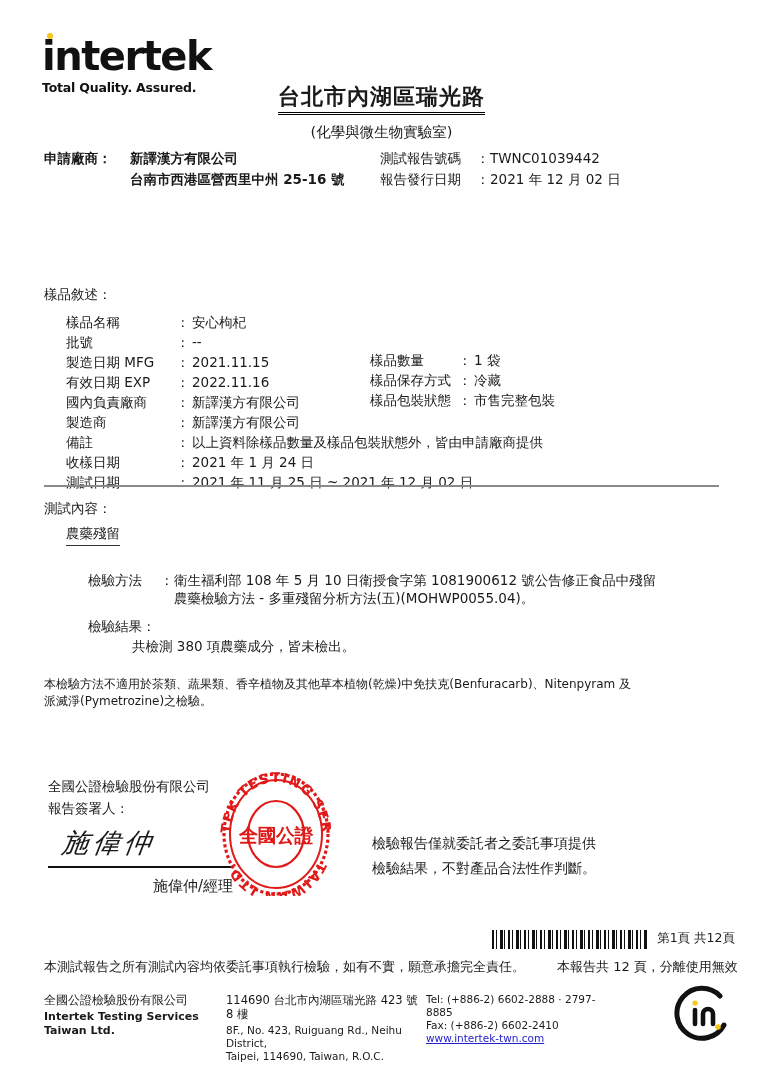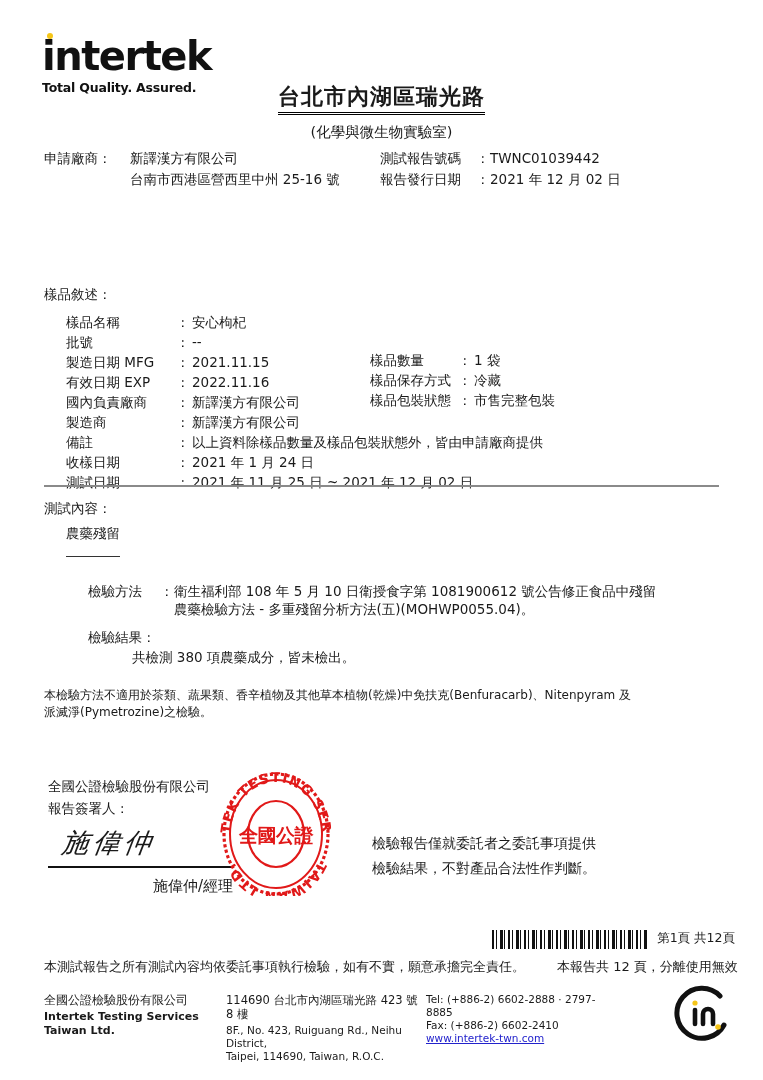--- a/index.html
+++ b/index.html
@@ -49,21 +49,21 @@
     letter-spacing: 1px;
     border-bottom: 3px double #000;
     padding-bottom: 2px;
     line-height: 1.2;
   }
   .doc-subtitle { font-size: 14.5px; margin-top: 8px; }
 
   
   .meta { position: absolute; top: 148px; left: 0; width: 763px; font-size: 13.5px; }
   .meta-row { display: flex; line-height: 21px; }
-  .meta-left { width: 380px; display: flex; padding-left: 44px; }
+  .meta-left { width: 380px; display: flex; padding-left: 44px; font-weight: bold; }
   .meta-right { display: flex; }
   .meta-label { white-space: nowrap; }
   .meta-label.w1 { width: 86px; }
   .meta-label.w2 { width: 96px; }
   .meta-colon { width: 14px; text-align: left; }
   .meta-val { white-space: nowrap; }
 
   
   .section { position: absolute; left: 44px; font-size: 13.5px; }
   .section-head { font-size: 13.5px; }
@@ -74,21 +74,21 @@
   .kv-row { display: flex; }
   .kv-right { margin-left: 24px; display: flex; }
   .kv-rkey { width: 88px; white-space: nowrap; }
 
   .divider {
     position: absolute; left: 44px; width: 675px; height: 2px;
     background: #8a8a8a;
   }
 
   
-  .underlined { display: inline-block; border-bottom: 1px solid #333; padding-bottom: 13px; }
+  .underlined { display: inline-block; border-bottom: 1px solid #333; padding-bottom: 2px; }
 
   .method-row { display: flex; line-height: 20px; }
   .method-key { width: 72px; white-space: nowrap; }
   .method-colon { width: 14px; }
   .method-body { max-width: 570px; }
 
   .note-small { font-size: 12px; line-height: 17px; }
 
   
   .sign-area { position: absolute; left: 48px; top: 775px; font-size: 13.5px; }

